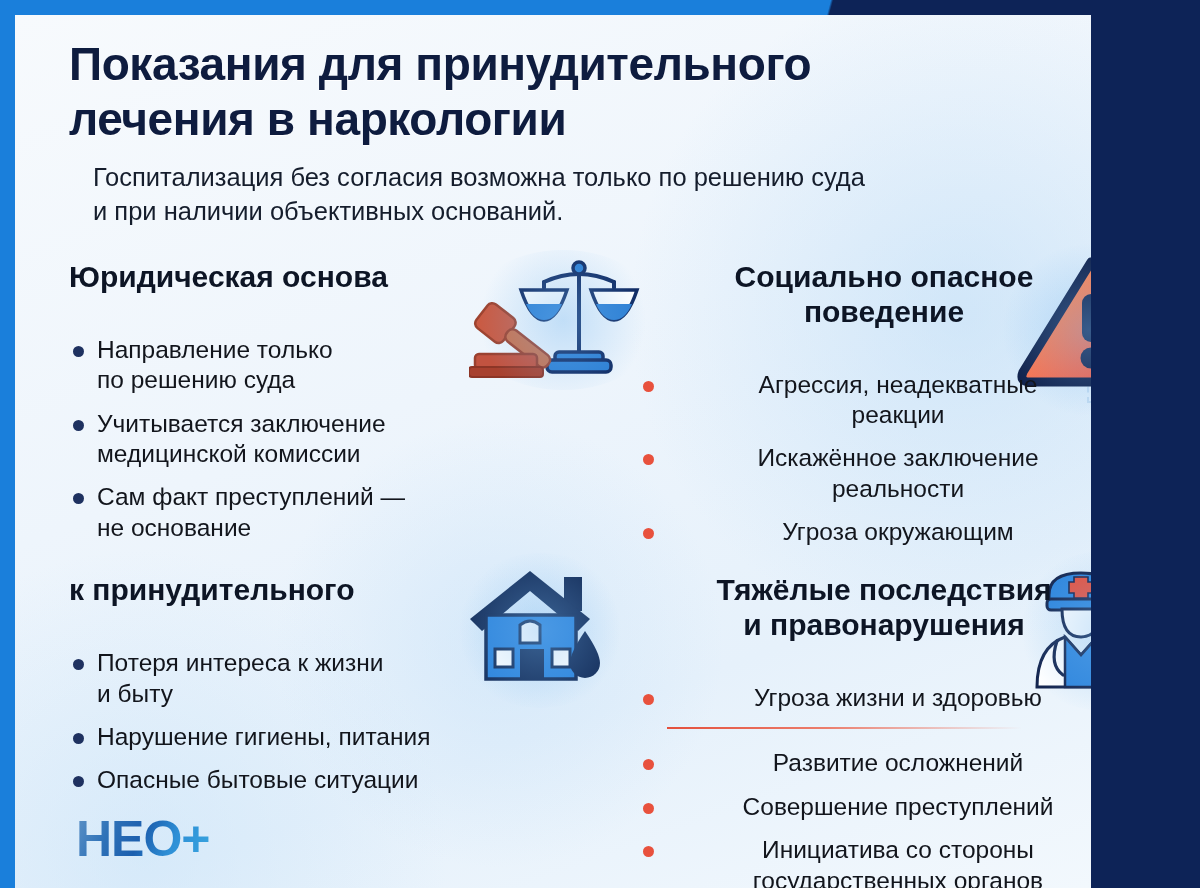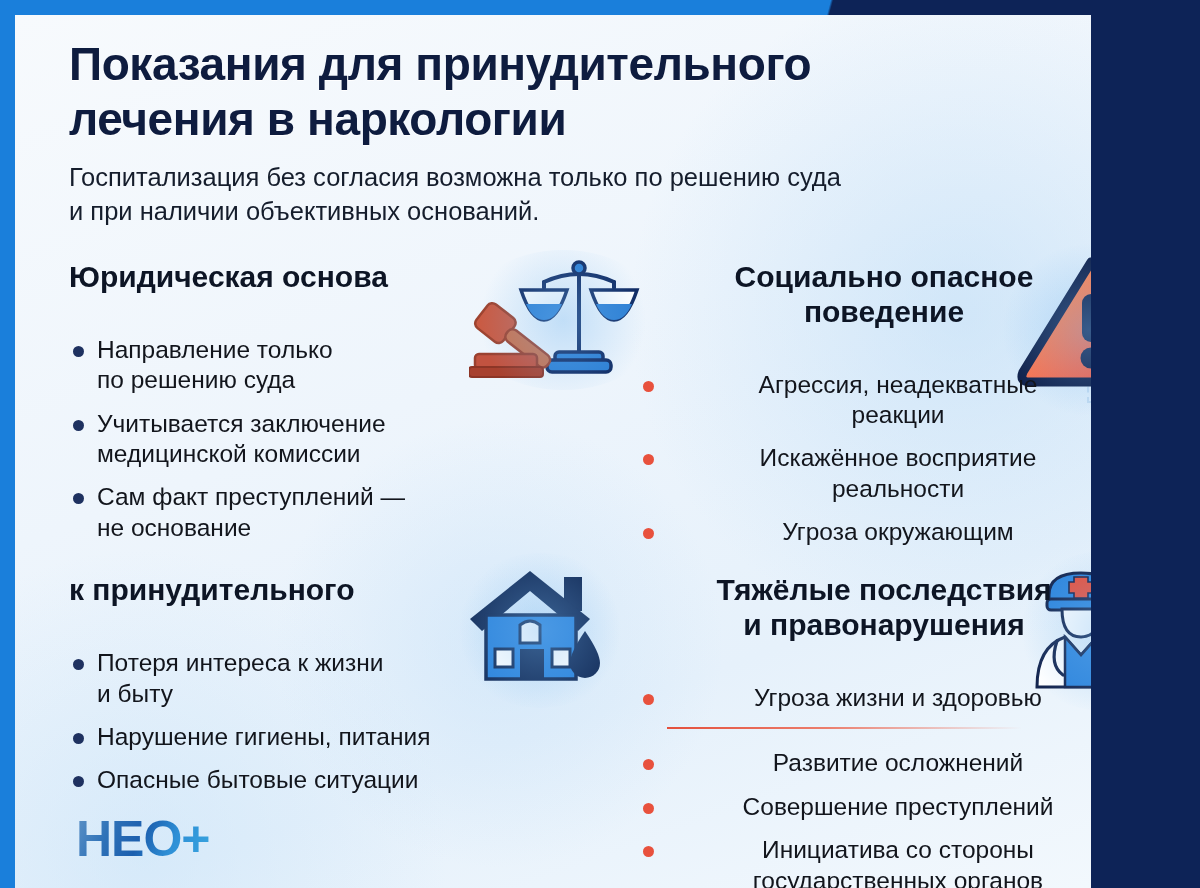--- a/index.html
+++ b/index.html
@@ -76,20 +76,21 @@
     text-shadow: 0 1px 0 rgba(255,255,255,0.85);
   }
   .title .t-line { display: block; }
 
   .subtitle {
     margin-top: 15px;
     font-size: 25.5px;
     font-weight: 400;
     line-height: 1.33;
     color: #151d2c;
+    margin-left: 24px;
   }
   .subtitle .s-line { display: block; }
 
   
   .grid {
     position: absolute;
     left: 54px; top: 245px;
     width: 1060px;
   }
   .row { display: flex; }
@@ -306,21 +307,21 @@
             <span class="h-line">Социально опасное</span>
             <span class="h-line">поведение</span>
           </div>
 
           <ul class="bullets red">
             <li>
               <span class="b-line">Агрессия, неадекватные</span>
               <span class="b-line">реакции</span>
             </li>
             <li>
-              <span class="b-line">Искажённое восприятие</span>
+              <span class="b-line">Искажённое заключение</span>
               <span class="b-line">реальности</span>
             </li>
             <li>
               <span class="b-line">Угроза окружающим</span>
             </li>
           </ul>
         </div>
       </div>
 
       <div class="row row-2">

